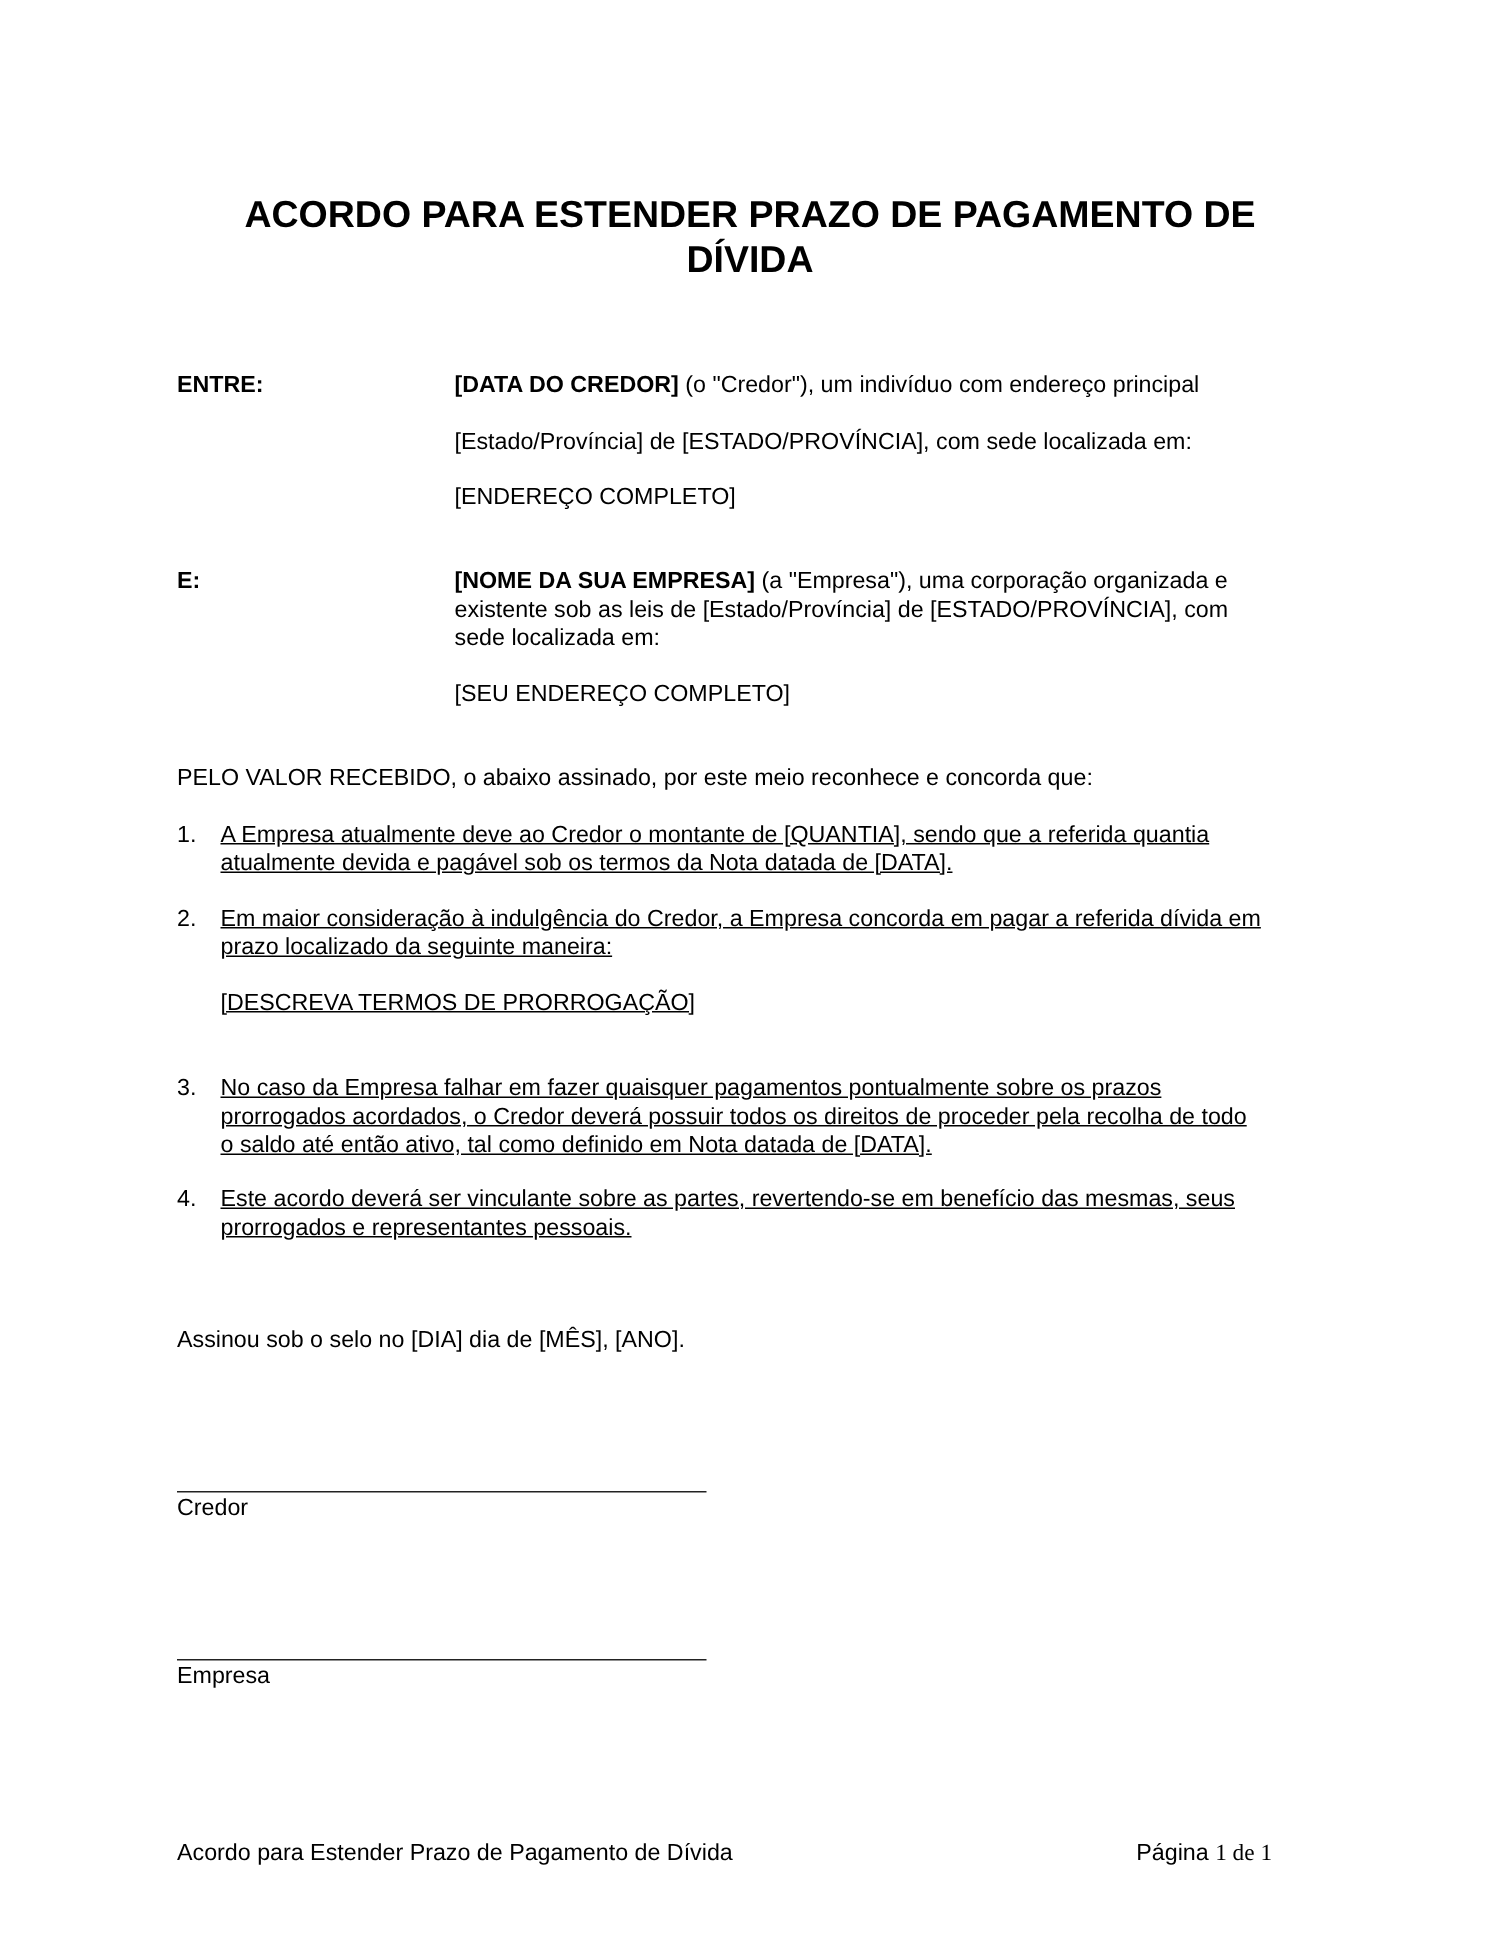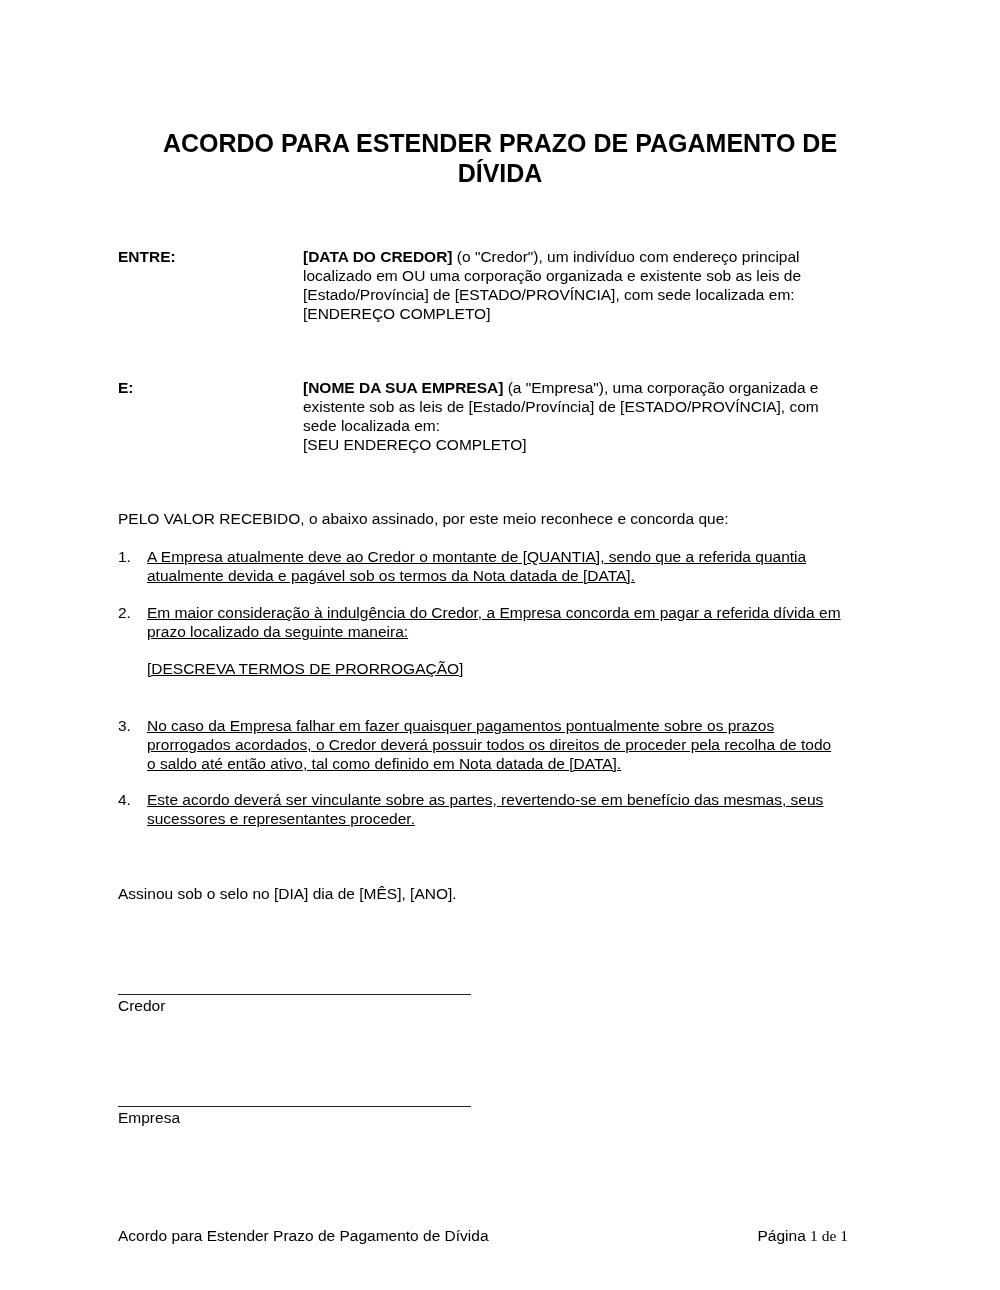--- a/index.html
+++ b/index.html
@@ -49,20 +49,21 @@
     .party-body {
       position: absolute;
       left: 185px;
       top: 0;
       width: 580px;
     }
     .party-body p {
       margin: 0;
     }
     .party-body .addr {
+      margin-top: 18px;
     }
     .bold { font-weight: bold; }
     .intro {
       position: absolute;
       left: 118px;
       top: 497px;
       width: 780px;
       margin: 0;
     }
     .list-item {
@@ -135,21 +136,21 @@
   <h1 class="title">
     <span>ACORDO PARA ESTENDER PRAZO DE PAGAMENTO DE</span><br>
     <span>DÍVIDA</span>
   </h1>
 
   <div class="party" style="top:235px;">
     <div class="party-label">ENTRE:</div>
     <div class="party-body">
       <p>
         <span class="bold">[DATA DO CREDOR]</span><span> (o "Credor"), um indivíduo com endereço principal</span><br>
-        <span>localizado em OU uma corporação organizada e existente sob as leis de</span><br>
+        <br>
         <span>[Estado/Província] de [ESTADO/PROVÍNCIA], com sede localizada em:</span>
       </p>
       <p class="addr">[ENDEREÇO COMPLETO]</p>
     </div>
   </div>
 
   <div class="party" style="top:366px;">
     <div class="party-label">E:</div>
     <div class="party-body">
       <p>
@@ -193,21 +194,21 @@
         <span>o saldo até então ativo, tal como definido em Nota datada de [DATA].</span>
       </p>
     </div>
   </div>
 
   <div class="list-item" style="top:778px;">
     <span class="list-num">4.</span>
     <div class="list-text">
       <p>
         <span>Este acordo deverá ser vinculante sobre as partes, revertendo-se em benefício das mesmas, seus</span><br>
-        <span>sucessores e representantes proceder.</span>
+        <span>prorrogados e representantes pessoais.</span>
       </p>
     </div>
   </div>
 
   <p class="signed">Assinou sob o selo no [DIA] dia de [MÊS], [ANO].</p>
 
   <div class="sig-block" style="top:1094px;">
     <div class="sig-line"></div>
     <div class="sig-label">Empresa</div>
   </div>

